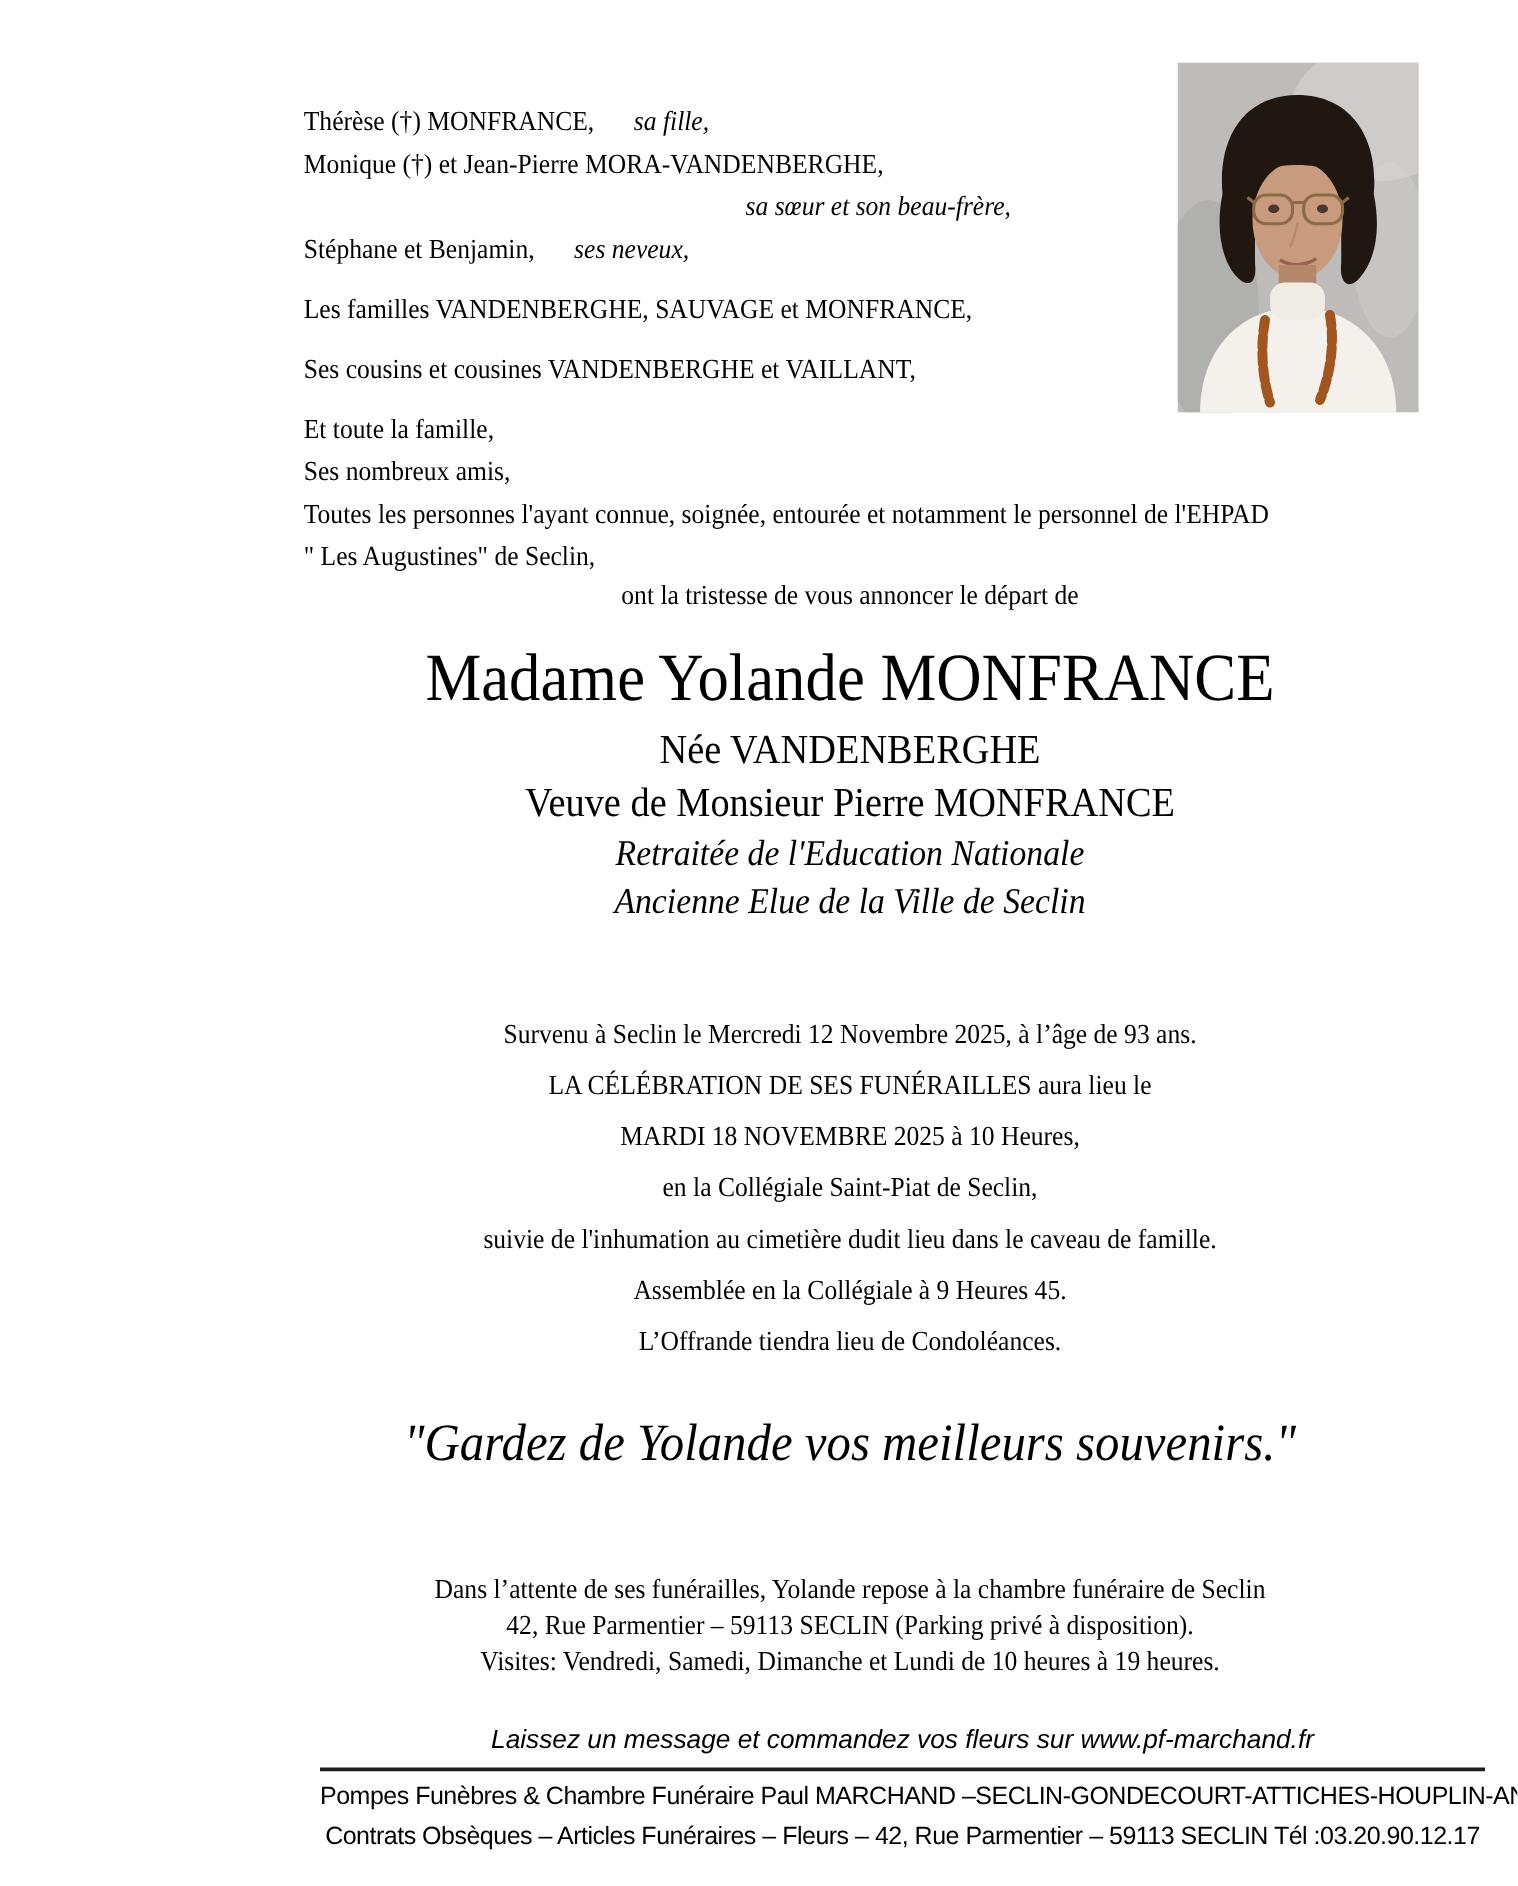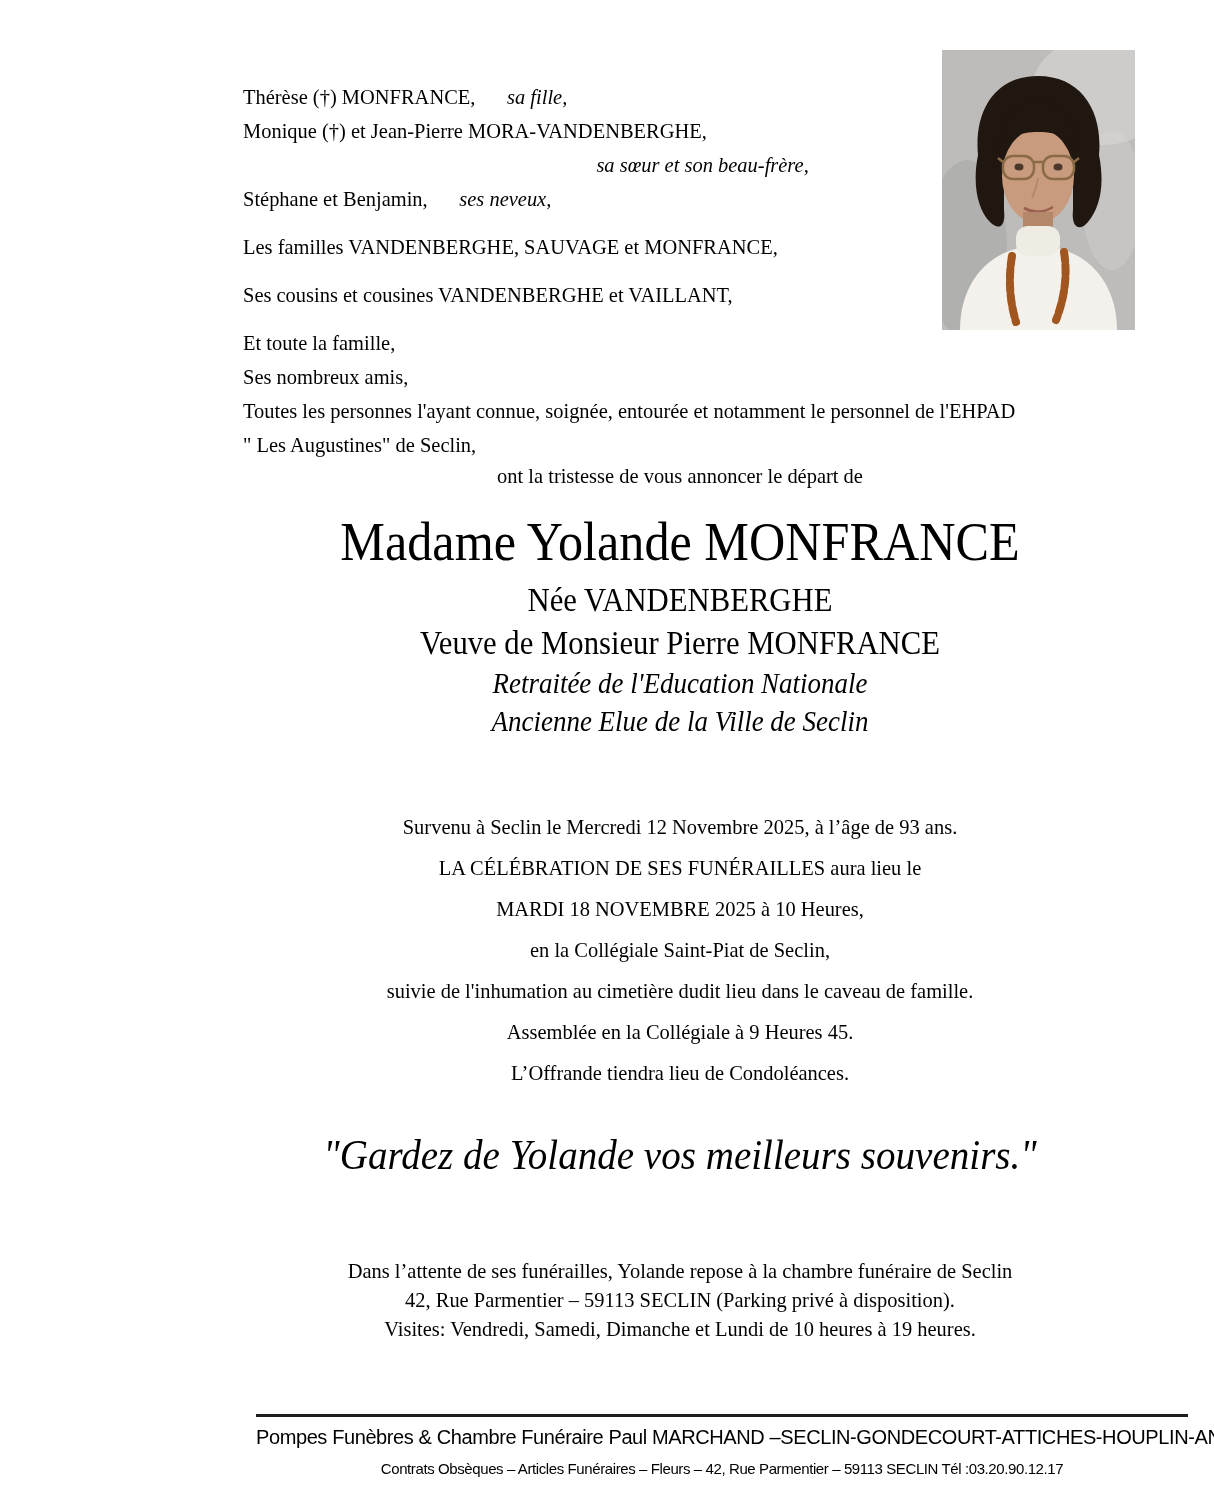--- a/index.html
+++ b/index.html
@@ -100,21 +100,21 @@
     letter-spacing: -0.4px;
     white-space: nowrap;
   }
   .footer-services {
     position: absolute;
     left: 256px;
     top: 1456px;
     width: 932px;
     text-align: center;
     font-family: "Liberation Sans", sans-serif;
-    font-size: 15px;
+    font-size: 20px;
     line-height: 26px;
     letter-spacing: -0.4px;
     white-space: nowrap;
   }
   .bold { font-weight: normal; }
 </style>
 </head>
 <body>
 
 <div class="page">
@@ -210,19 +210,20 @@
   </div>
 
   <div class="centered quote">"Gardez de Yolande vos meilleurs souvenirs."</div>
 
   <div class="centered repose">
     <div>Dans l’attente de ses funérailles, Yolande repose à la chambre funéraire de Seclin</div>
     <div>42, Rue Parmentier – 59113 SECLIN (Parking privé à disposition).</div>
     <div>Visites: Vendredi, Samedi, Dimanche et Lundi de 10 heures à 19 heures.</div>
   </div>
 
+  <div class="footer-message">Laissez un message et commandez vos fleurs sur www.pf-marchand.fr</div>
   <div class="footer-rule"></div>
   <div class="footer-company">
     <span class="bold">Pompes Funèbres &amp; Chambre Funéraire Paul MARCHAND –</span><span>SECLIN-GONDECOURT-ATTICHES-HOUPLIN-ANCOISNE</span>
   </div>
   <div class="footer-services">Contrats Obsèques – Articles Funéraires – Fleurs – 42, Rue Parmentier – 59113 SECLIN Tél :03.20.90.12.17</div>
 
 </div>
 
 </body></html>

